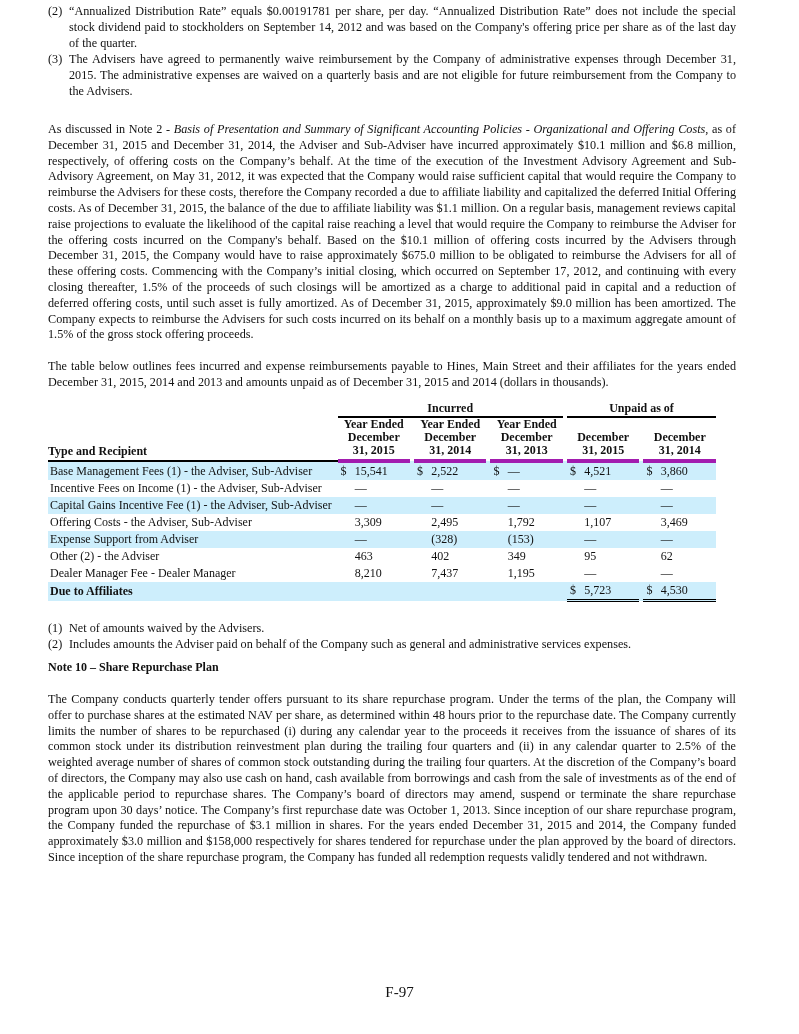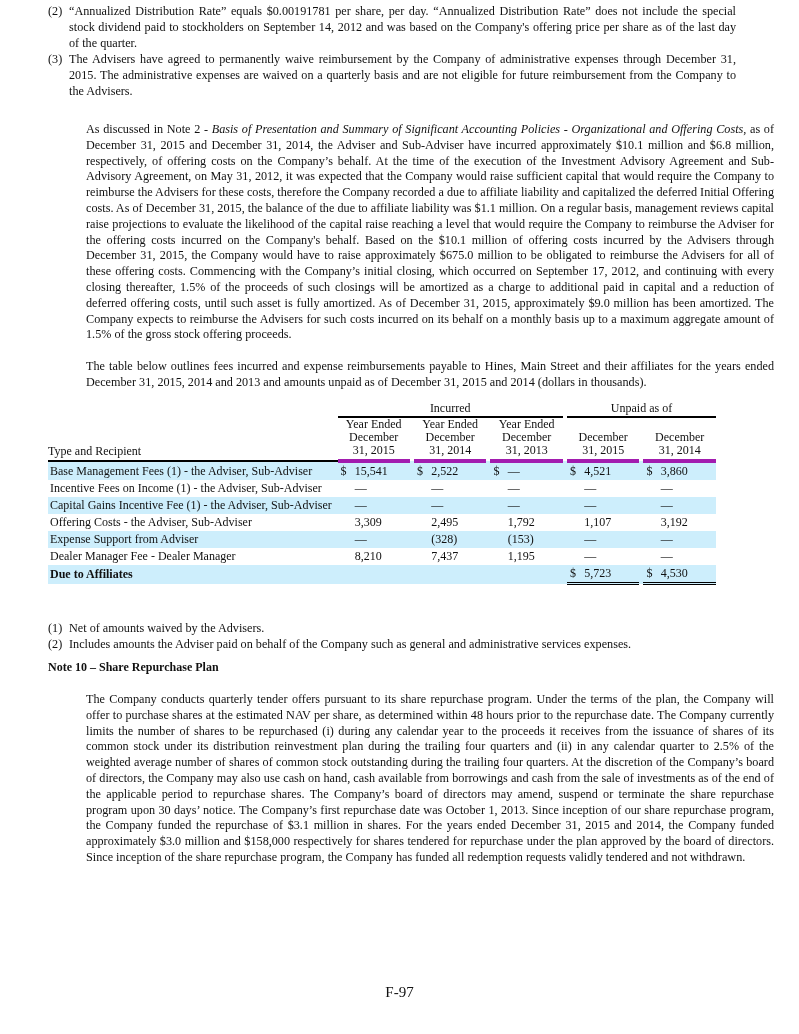--- a/index.html
+++ b/index.html
@@ -5,27 +5,27 @@
   html, body { margin: 0; padding: 0; background: #ffffff; }
   body {
     width: 799px; height: 1034px; position: relative; overflow: hidden;
     font-family: "Liberation Serif", "DejaVu Serif", serif;
     color: #111; font-size: 12.2px;
   }
   .page { position: absolute; left: 48px; top: 0; width: 688px; }
   .fn { position: relative; padding-left: 21px; line-height: 16px; text-align: justify; }
   .fn .num { position: absolute; left: 0; top: 0; }
   #footnotes-top { position: absolute; top: 3px; left: 0; width: 688px; }
-  .para { position: absolute; left: 0; width: 688px; line-height: 15.8px; text-align: justify; margin-left: 38px; }
+  .para { position: absolute; left: 0; width: 688px; line-height: 15.8px; text-align: justify; }
   .para i { font-style: italic; }
   #para1 { top: 122px; }
   #para2 { top: 359px; }
   #fees-table { position: absolute; top: 400px; left: 0; width: 668px; border-collapse: collapse; font-size: 12px; }
   #fees-table td, #fees-table th { padding: 0; height: 17px; line-height: 17px; }
-  #fees-table th { font-weight: normal; text-align: center; line-height: 13px; vertical-align: bottom; }
+  #fees-table th { font-weight: bold; text-align: center; line-height: 13px; vertical-align: bottom; }
   .grp { border-bottom: 2px solid #000; height: 16px !important; line-height: 16px !important; }
   .colh { border-bottom: 4px solid #a21caf; padding-bottom: 2px !important; height: 40px; }
   .typeh { text-align: left !important; border-bottom: 2px solid #000; padding-bottom: 2px !important; }
   tr.shade td { background: #cdeefc; }
   td.lbl { text-align: left; padding-left: 2px !important; white-space: nowrap; }
   td.cur { width: 14px; text-align: left; padding-left: 3px !important; }
   td.val { text-align: left; padding-right: 3px !important; }
   td.sp { width: 4px; background: #fff !important; }
   tr.shade td.sp { background: #cdeefc !important; }
   tr.total td { font-weight: bold; margin-top: 8px; }
@@ -173,40 +173,57 @@
           <td class="cur"></td>
           <td class="val">2,495</td>
           <td class="sp"></td>
           <td class="cur"></td>
           <td class="val">1,792</td>
           <td class="sp"></td>
           <td class="cur"></td>
           <td class="val">1,107</td>
           <td class="sp"></td>
           <td class="cur"></td>
-          <td class="val">3,192</td>
+          <td class="val">3,469</td>
         </tr>
         <tr class="shade">
           <td class="lbl">Expense Support from Adviser</td>
           <td class="cur"></td>
           <td class="val">—</td>
           <td class="sp"></td>
           <td class="cur"></td>
           <td class="val">(328)</td>
           <td class="sp"></td>
           <td class="cur"></td>
           <td class="val">(153)</td>
           <td class="sp"></td>
           <td class="cur"></td>
           <td class="val">—</td>
           <td class="sp"></td>
           <td class="cur"></td>
           <td class="val">—</td>
         </tr>
         <tr>
+          <td class="lbl">Other (2) - the Adviser</td>
+          <td class="cur"></td>
+          <td class="val">463</td>
+          <td class="sp"></td>
+          <td class="cur"></td>
+          <td class="val">402</td>
+          <td class="sp"></td>
+          <td class="cur"></td>
+          <td class="val">349</td>
+          <td class="sp"></td>
+          <td class="cur"></td>
+          <td class="val">95</td>
+          <td class="sp"></td>
+          <td class="cur"></td>
+          <td class="val">62</td>
+        </tr>
+        <tr>
           <td class="lbl">Dealer Manager Fee - Dealer Manager</td>
           <td class="cur"></td>
           <td class="val">8,210</td>
           <td class="sp"></td>
           <td class="cur"></td>
           <td class="val">7,437</td>
           <td class="sp"></td>
           <td class="cur"></td>
           <td class="val">1,195</td>
           <td class="sp"></td>

